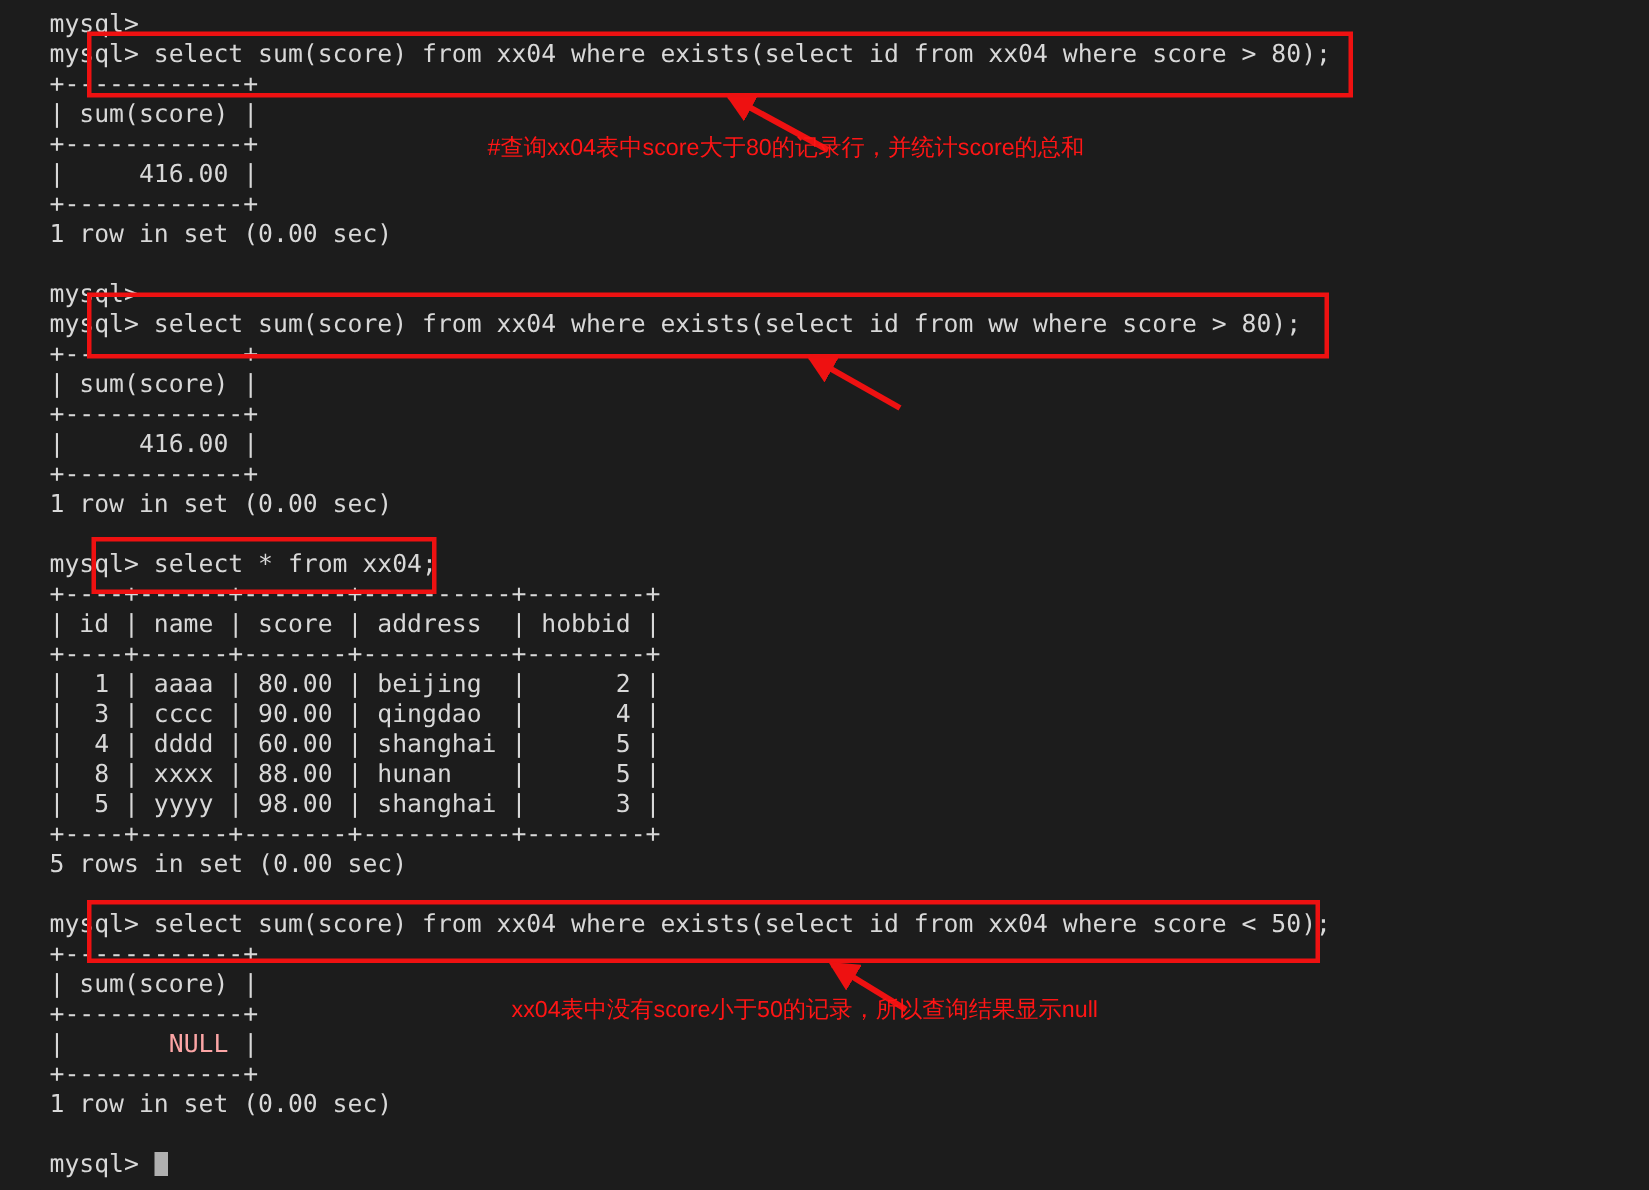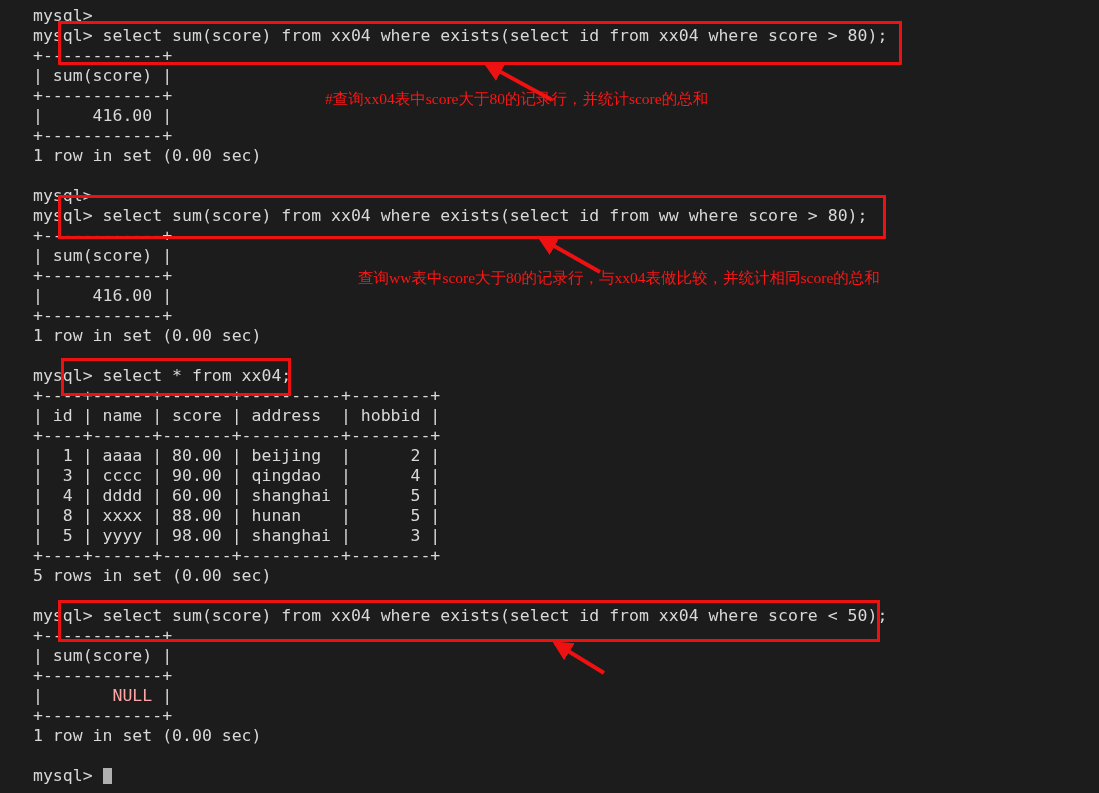--- a/index.html
+++ b/index.html
@@ -55,21 +55,21 @@
   }
   .hl-box {
     position: absolute;
     border: 3px solid #ee1111;
     box-sizing: border-box;
     background: transparent;
   }
   .note {
     position: absolute;
     color: #ff1515;
-    font-family: Liberation Serif, serif;
+    font-family: Liberation Sans, sans-serif;
     font-size: 15.5px;
     line-height: 20px;
     white-space: pre;
   }
   svg.arrows {
     position: absolute;
     left: 0; top: 0;
     width: 1099px;
     height: 793px;
   }
@@ -95,16 +95,16 @@
         <path d="M0,0 L5,2.5 L0,5 z" fill="#ee1111"></path>
       </marker>
     </defs>
     <line x1="552" y1="100" x2="486" y2="64" stroke="#ee1111" stroke-width="4" marker-end="url(#arrowhead)"></line>
     <line x1="600" y1="272" x2="540" y2="238" stroke="#ee1111" stroke-width="4" marker-end="url(#arrowhead)"></line>
     <line x1="604" y1="673" x2="555" y2="643" stroke="#ee1111" stroke-width="4" marker-end="url(#arrowhead)"></line>
   </svg>
 
   <div class="note" style="left:325px; top:89px;">#查询xx04表中score大于80的记录行，并统计score的总和</div>
 
-  <div class="note" style="left:358px; top:268px;">查询ww表中score大于80的记录行，与xx04表做比较，并统计相同score的总和</div>
 
+  <div class="note" style="left:341px; top:664px;">xx04表中没有score小于50的记录，所以查询结果显示null</div>
 
 </div>
 
 </body></html>

